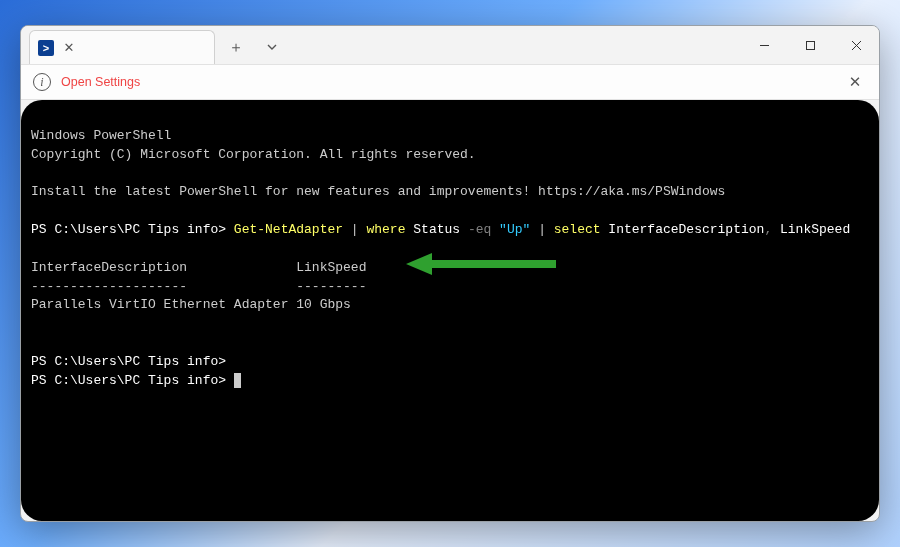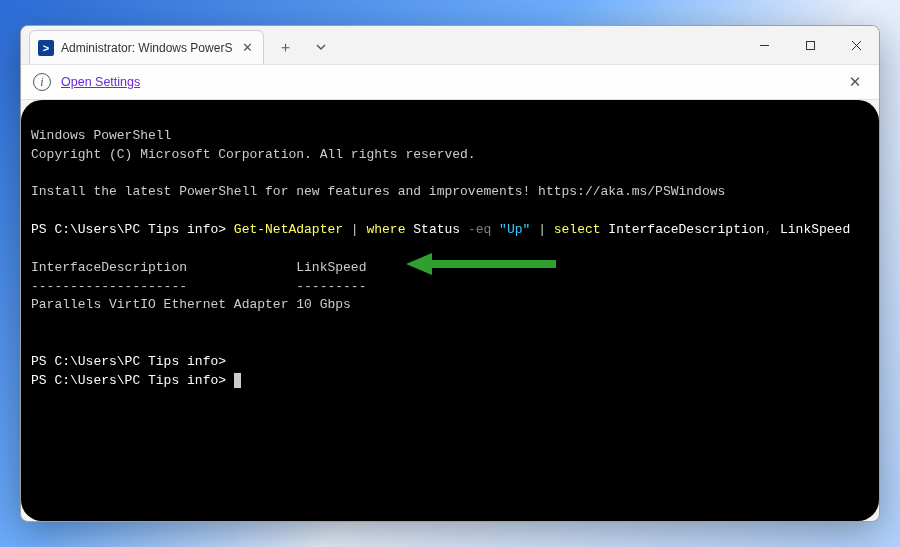--- a/index.html
+++ b/index.html
@@ -72,21 +72,21 @@
     padding: 0 12px;
     font-size: 12.5px;
     color:#333;
     gap: 10px;
   }
   .info-icon {
     width:18px; height:18px; border:1.5px solid #555; border-radius:50%;
     display:flex; align-items:center; justify-content:center;
     font-style: italic; font-family: Georgia, serif; font-size:12px; color:#555;
   }
-  .info-link { text-decoration: underline; color:#6d28d9; cursor:pointer; }
+  .info-link { color:#ef4444; cursor:pointer; }
   .info-close {
     margin-left:auto; width:24px; height:24px;
     display:flex; align-items:center; justify-content:center;
     color:#555; font-size:15px; border-radius:3px;
   }
   .terminal {
     flex:1; background:#000; color:#ccc;
     font-family: Consolas, "Courier New", monospace;
     font-size: 13px; line-height: 1.45;
     padding: 8px 10px;
@@ -110,21 +110,20 @@
   }
 </style>
 </head>
 <body>
 
 <div class="window">
 
   <div class="titlebar">
     <div class="tab">
       <div class="tab-icon">&gt;</div>
-      <div class="tab-title">Administrator: Windows PowerS</div>
       <div class="tab-close">✕</div>
     </div>
     <div class="tab-actions">
       <div class="plus-btn">＋</div>
       <div class="dropdown-btn">
         <svg width="12" height="12" viewBox="0 0 12 12">
             <path d="M2 4 L6 8 L10 4" stroke="#555" stroke-width="1.4" fill="none"></path>
           </svg>
       </div>
     </div>

